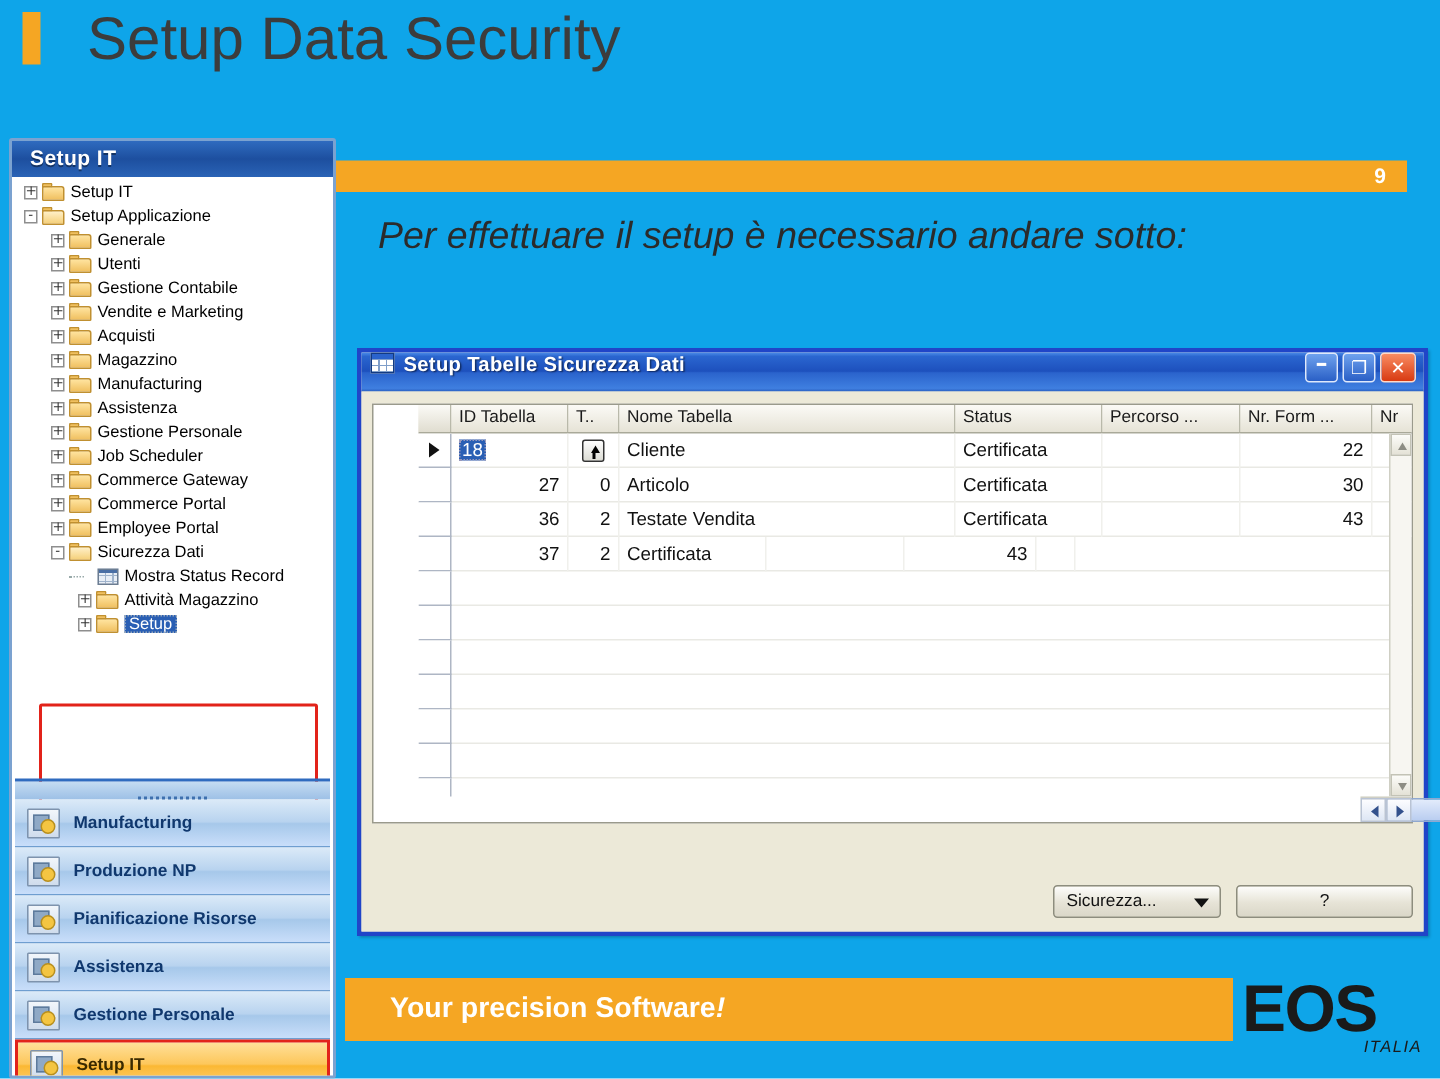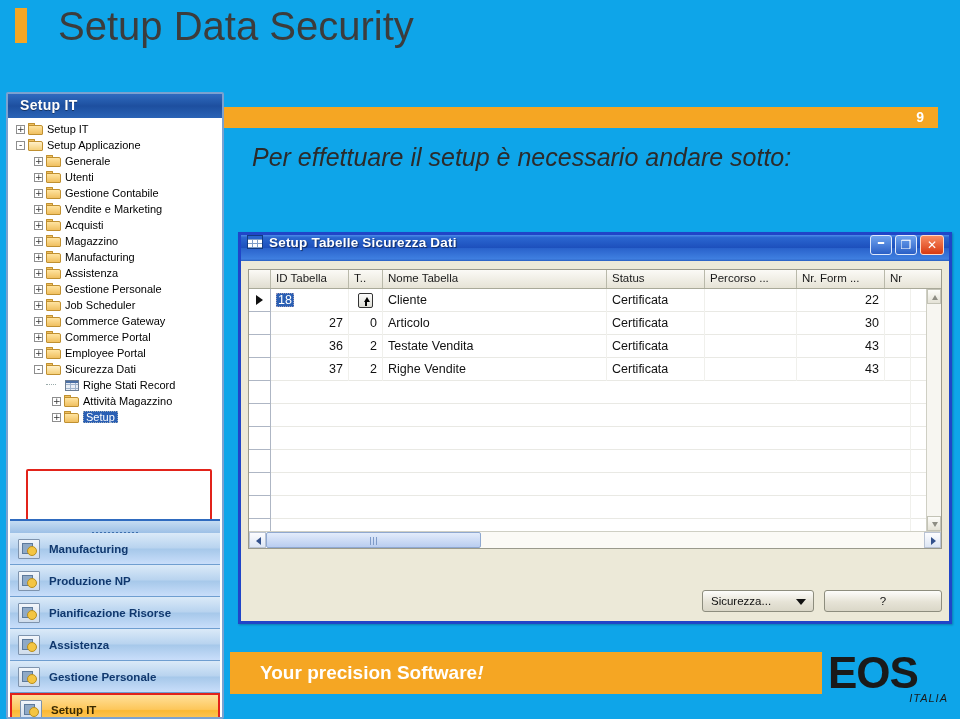--- a/index.html
+++ b/index.html
@@ -226,21 +226,21 @@
 
   #dlg-body {
     position:absolute; left:0; right:0; top:26px; bottom:0;
     background:#ece9d8; padding: 8px 7px 0 7px;
   }
 
   
   #grid {
     position: relative; height: 280px;
     background:#fff; border:1px solid #9a9a8c;
-    display:flex; flex-direction:column;
+    display:flex; flex-direction:column;align-items:flex-end;
   }
   #grid-head {
     display:flex; height: 19px; flex:0 0 auto;
     background: linear-gradient(to bottom,#fbfaf6,#e6e3d6);
     border-bottom:1px solid #a9a999;
     font-size:11.5px; color:#1a1a1a;
   }
   #grid-head .rhcorner { width:22px; flex:0 0 auto; border-right:1px solid #b9b9aa;
     background: linear-gradient(to bottom,#fbfaf6,#e0ddd0); }
   .hcell {
@@ -392,21 +392,21 @@
           <div class="tnode lvl1"><span class="tbox">+</span><span class="folder"><span class="ft"></span><span class="fb"></span></span><span class="lbl">Acquisti</span></div>
           <div class="tnode lvl1"><span class="tbox">+</span><span class="folder"><span class="ft"></span><span class="fb"></span></span><span class="lbl">Magazzino</span></div>
           <div class="tnode lvl1"><span class="tbox">+</span><span class="folder"><span class="ft"></span><span class="fb"></span></span><span class="lbl">Manufacturing</span></div>
           <div class="tnode lvl1"><span class="tbox">+</span><span class="folder"><span class="ft"></span><span class="fb"></span></span><span class="lbl">Assistenza</span></div>
           <div class="tnode lvl1"><span class="tbox">+</span><span class="folder"><span class="ft"></span><span class="fb"></span></span><span class="lbl">Gestione Personale</span></div>
           <div class="tnode lvl1"><span class="tbox">+</span><span class="folder"><span class="ft"></span><span class="fb"></span></span><span class="lbl">Job Scheduler</span></div>
           <div class="tnode lvl1"><span class="tbox">+</span><span class="folder"><span class="ft"></span><span class="fb"></span></span><span class="lbl">Commerce Gateway</span></div>
           <div class="tnode lvl1"><span class="tbox">+</span><span class="folder"><span class="ft"></span><span class="fb"></span></span><span class="lbl">Commerce Portal</span></div>
           <div class="tnode lvl1"><span class="tbox">+</span><span class="folder"><span class="ft"></span><span class="fb"></span></span><span class="lbl">Employee Portal</span></div>
           <div class="tnode lvl1"><span class="tbox">-</span><span class="folder open"><span class="ft"></span><span class="fb"></span></span><span class="lbl">Sicurezza Dati</span></div>
-          <div class="tnode lvl2"><span class="tspacer"></span><span class="dashline"></span><span class="gridicon"></span><span class="lbl">Righe Stati Record</span></div>
+          <div class="tnode lvl2"><span class="tspacer"></span><span class="dashline"></span><span class="gridicon"></span><span class="lbl">Mostra Status Record</span></div>
           <div class="tnode lvl2"><span class="tbox">+</span><span class="folder"><span class="ft"></span><span class="fb"></span></span><span class="lbl">Attività Magazzino</span></div>
           <div class="tnode lvl2"><span class="tbox">+</span><span class="folder"><span class="ft"></span><span class="fb"></span></span><span class="lbl sel">Setup</span></div>
         </div>
     </div>
 
     <div id="red-box"></div>
 
     <div id="splitter">
       <div class="grip"></div>
       <div class="caret"></div>
@@ -500,21 +500,20 @@
                 <div class="gcell" style="width: 224px;">Testate Vendita</div>
                 <div class="gcell" style="width: 98px;">Certificata</div>
                 <div class="gcell" style="width: 92px;"></div>
                 <div class="gcell num" style="width: 88px;">43</div>
                 <div class="gcell num" style="width: 26px;"></div>
               </div>
               <div class="grow">
                 <div class="rsel"></div>
                 <div class="gcell num" style="width: 78px;">37</div>
                 <div class="gcell num" style="width: 34px;">2</div>
-                <div class="gcell" style="width: 224px;">Righe Vendite</div>
                 <div class="gcell" style="width: 98px;">Certificata</div>
                 <div class="gcell" style="width: 92px;"></div>
                 <div class="gcell num" style="width: 88px;">43</div>
                 <div class="gcell num" style="width: 26px;"></div>
               </div>
               <div class="grow">
                 <div class="rsel"></div>
                 <div class="gcell" style="width: 640px;"></div>
               </div>
               <div class="grow">

